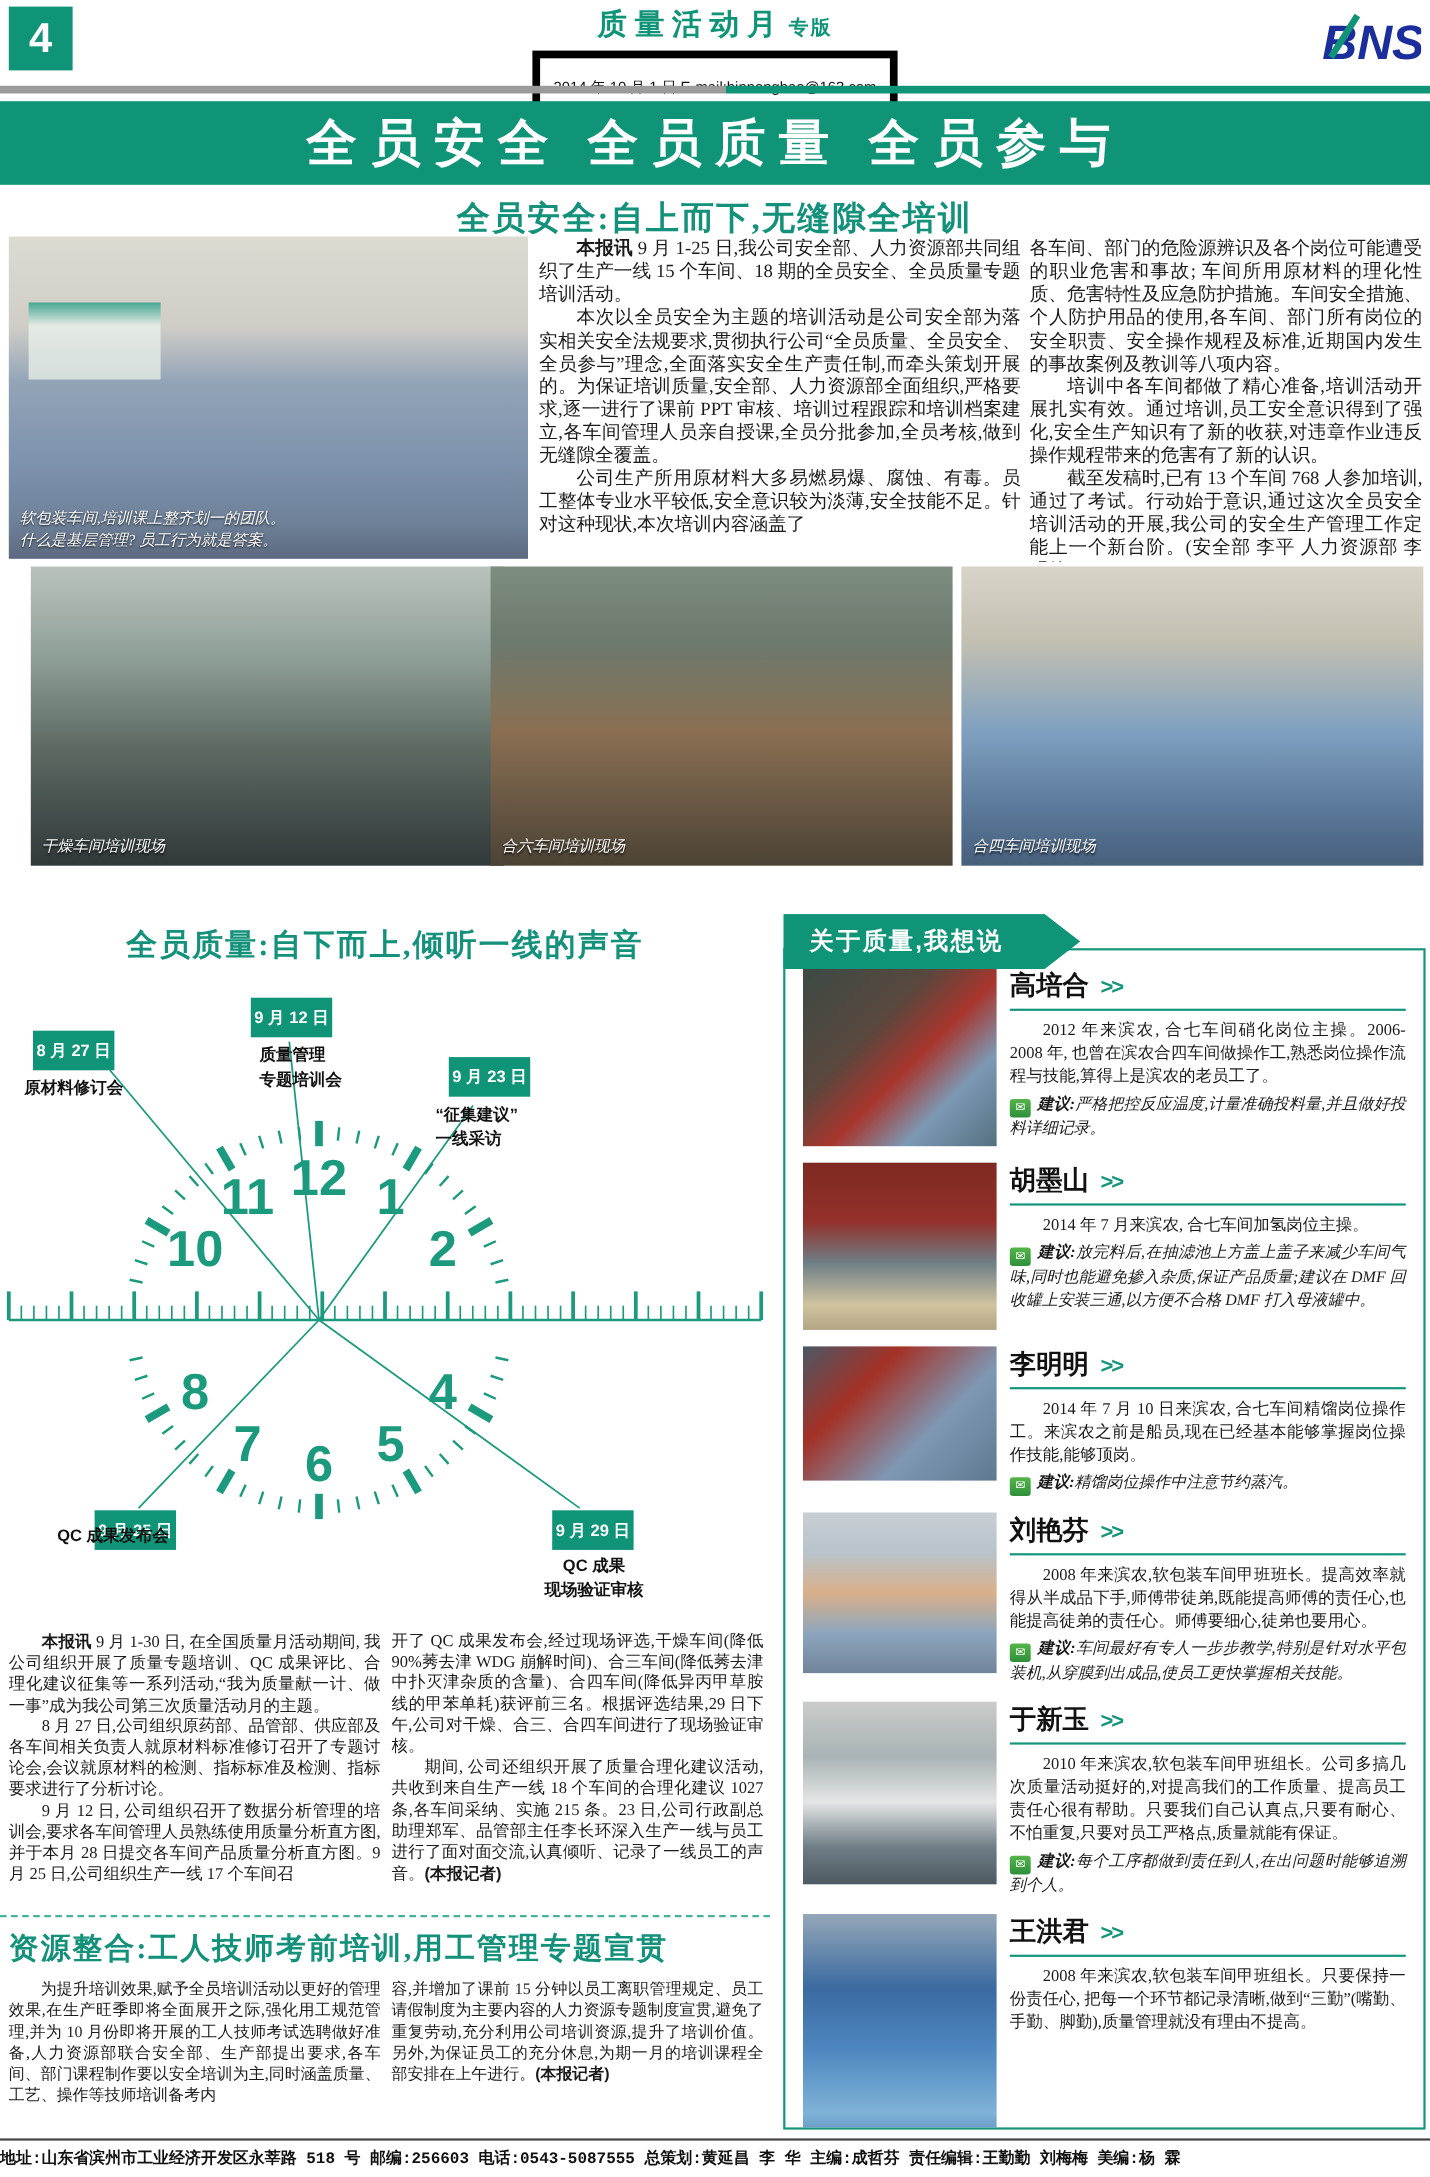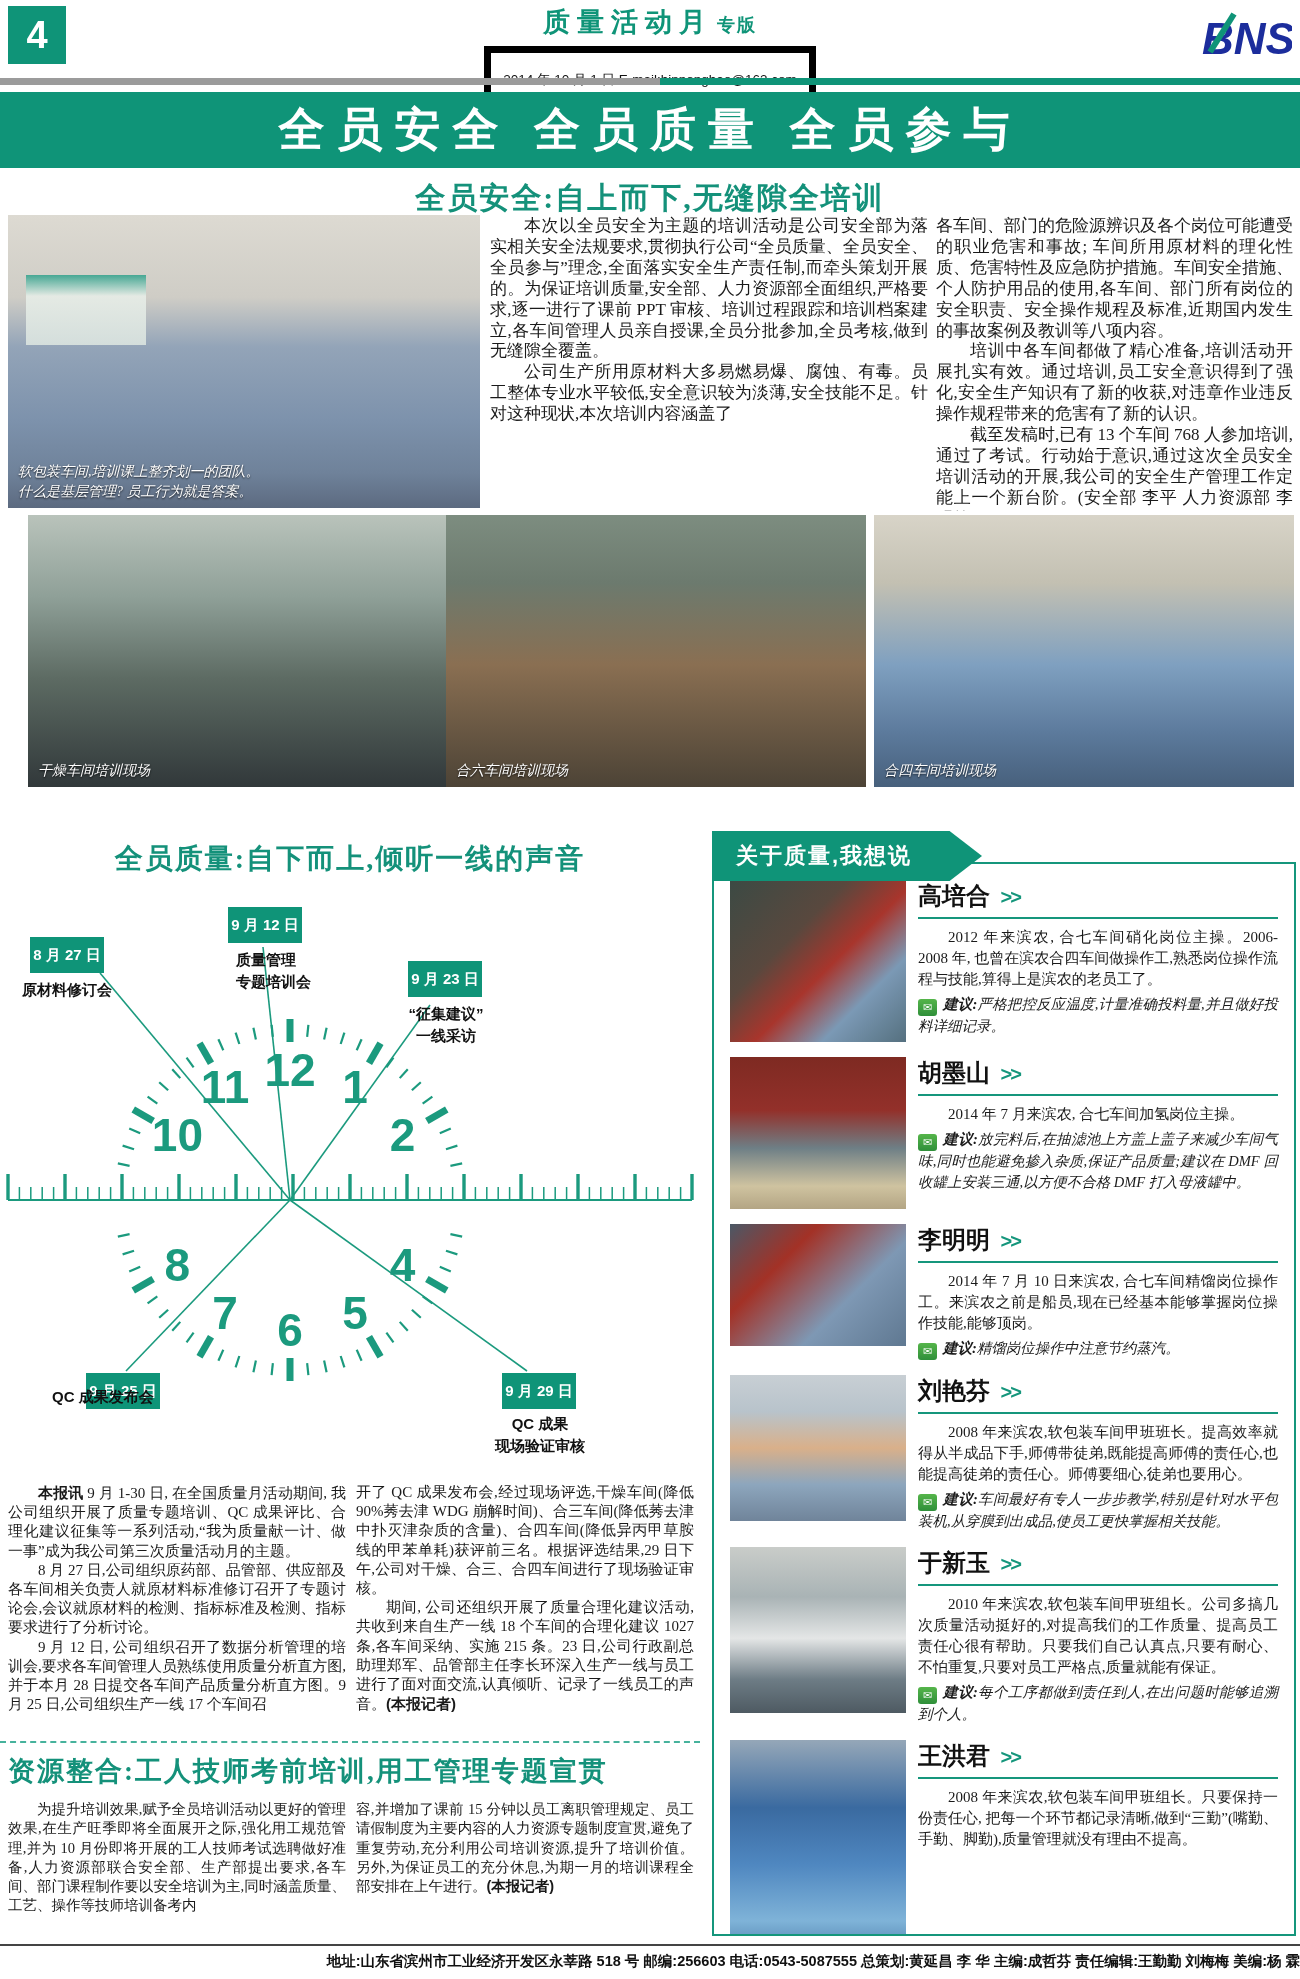--- a/index.html
+++ b/index.html
@@ -82,22 +82,22 @@
   .pbio{margin:0;text-indent:2em;font-size:15px;line-height:21px;text-align:justify;}
   .psug{margin:4px 0 0 0;font-size:14.5px;line-height:21px;text-align:justify;font-style:italic;}
   .psug b{font-style:italic;}
   .sug-icon{display:inline-flex;width:19px;height:17px;background:linear-gradient(180deg,#55b54a,#2f8f3a);
       color:#fff;font-size:11px;align-items:center;justify-content:center;border-radius:3px;
       font-style:normal;margin-right:6px;vertical-align:-2px;}
   
   #logo{right:8px;top:8px;width:92px;height:62px;}
   
   #footer-rule{left:0;top:1944px;width:1300px;border-top:2px solid #444;}
-  #footer{left:16px;right:0;top:1952px;text-align:right;font-size:14.5px;font-weight:bold;
-      font-family:Liberation Sans, sans-serif;color:#111;}
+  #footer{left:0;right:0;top:1952px;text-align:left;font-size:14.5px;font-weight:bold;
+      font-family:Liberation Mono, monospace;color:#111;}
 </style>
 </head>
 <body>
 
 <div id="page">
 
   <div class="abs" id="pagenum">4</div>
   <div class="abs" id="masthead">
     <div>
       <span id="edition-title">质量活动月</span>
@@ -123,20 +123,21 @@
 
   <div class="photo" id="photo-lead">
     <span class="board"></span>
     <span class="cap">
       <span style="display:block">软包装车间,培训课上整齐划一的团队。</span>
       <span style="display:block">什么是基层管理? 员工行为就是答案。</span>
     </span>
   </div>
 
   <div class="col" id="a1c1">
+    <p><b>本报讯</b><span>  9 月 1-25 日,我公司安全部、人力资源部共同组织了生产一线 15 个车间、18 期的全员安全、全员质量专题培训活动。</span></p>
     <p>本次以全员安全为主题的培训活动是公司安全部为落实相关安全法规要求,贯彻执行公司“全员质量、全员安全、全员参与”理念,全面落实安全生产责任制,而牵头策划开展的。为保证培训质量,安全部、人力资源部全面组织,严格要求,逐一进行了课前 PPT 审核、培训过程跟踪和培训档案建立,各车间管理人员亲自授课,全员分批参加,全员考核,做到无缝隙全覆盖。</p>
     <p>公司生产所用原材料大多易燃易爆、腐蚀、有毒。员工整体专业水平较低,安全意识较为淡薄,安全技能不足。针对这种现状,本次培训内容涵盖了</p>
   </div>
   <div class="col" id="a1c2">
     <p style="text-indent:0">各车间、部门的危险源辨识及各个岗位可能遭受的职业危害和事故; 车间所用原材料的理化性质、危害特性及应急防护措施。车间安全措施、个人防护用品的使用,各车间、部门所有岗位的安全职责、安全操作规程及标准,近期国内发生的事故案例及教训等八项内容。</p>
     <p>培训中各车间都做了精心准备,培训活动开展扎实有效。通过培训,员工安全意识得到了强化,安全生产知识有了新的收获,对违章作业违反操作规程带来的危害有了新的认识。</p>
     <p>截至发稿时,已有 13 个车间 768 人参加培训,通过了考试。行动始于意识,通过这次全员安全培训活动的开展,我公司的安全生产管理工作定能上一个新台阶。(安全部 李平  人力资源部 李明德)</p>
   </div>
 
   <div class="photo p-row" id="photo-r1">
@@ -286,21 +287,21 @@
         <text x="177.41669750802296" y="386" text-anchor="middle" font-family="Liberation Sans, sans-serif" font-size="46" font-weight="bold" fill="#1b9a7e">8</text>
       </svg>
     <div class="datebox" style="left:30px;top:42px">8 月 27 日</div>
     <div class="datelbl" style="left:14px;top:84px;width:106px;text-align:center">原材料修订会</div>
     <div class="datebox" style="left:228px;top:12px">9 月 12 日</div>
     <div class="datelbl" style="left:236px;top:54px">
       <span style="display:block">质量管理</span>
       <span style="display:block">专题培训会</span>
     </div>
     <div class="datebox" style="left:408px;top:66px">9 月 23 日</div>
-    <div class="datelbl" style="left:396px;top:108px;width:100px;text-align:center">
+    <div class="datelbl" style="left:396px;top:108px;width:100px;">
       <span style="display:block">“征集建议”</span>
       <span style="display:block">一线采访</span>
     </div>
     <div class="datebox" style="left:86px;top:478px">9 月 25 日</div>
     <div class="datelbl" style="left:52px;top:491px;width:142px;text-align:left">QC 成果发布会</div>
     <div class="datebox" style="left:502px;top:478px">9 月 29 日</div>
     <div class="datelbl" style="left:470px;top:518px;width:140px;text-align:center">
       <span style="display:block">QC 成果</span>
       <span style="display:block">现场验证审核</span>
     </div>

